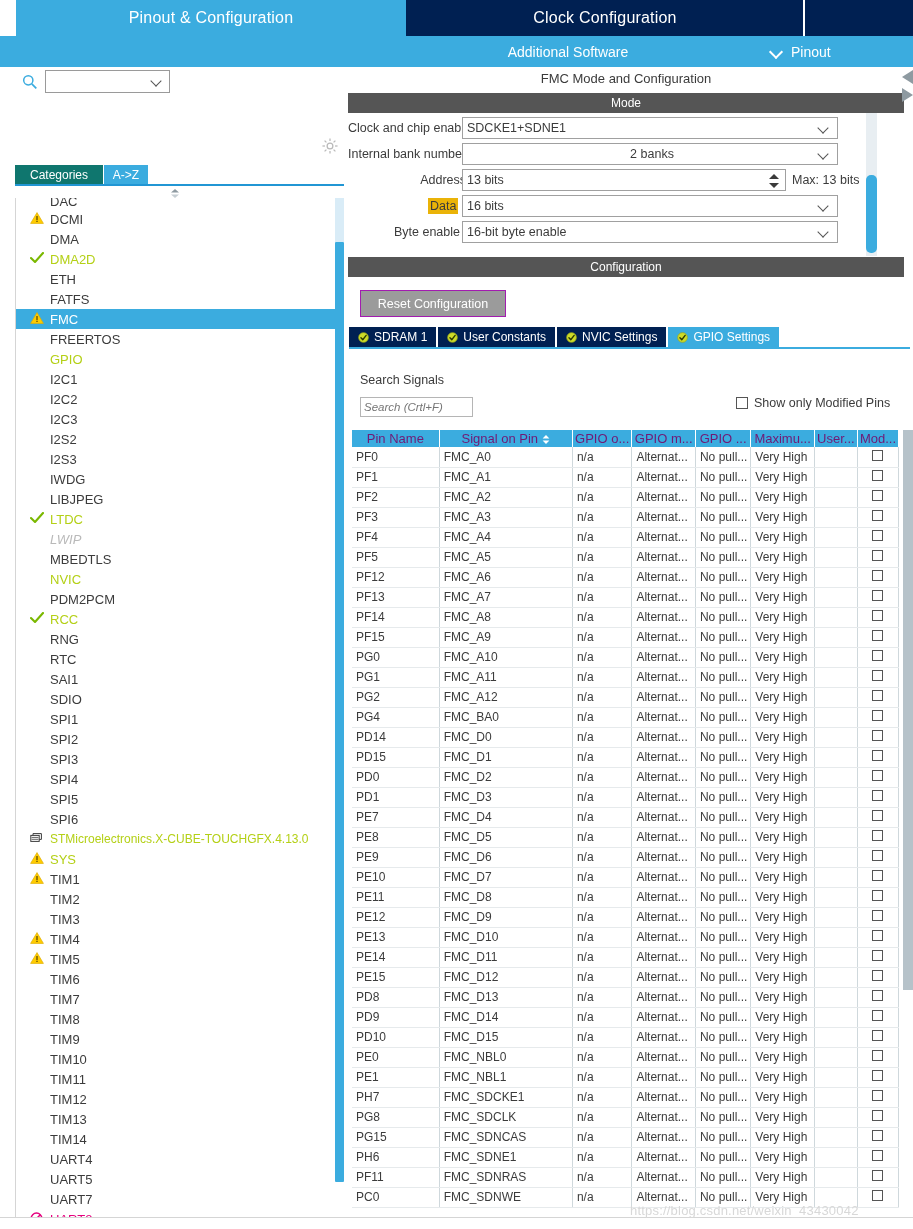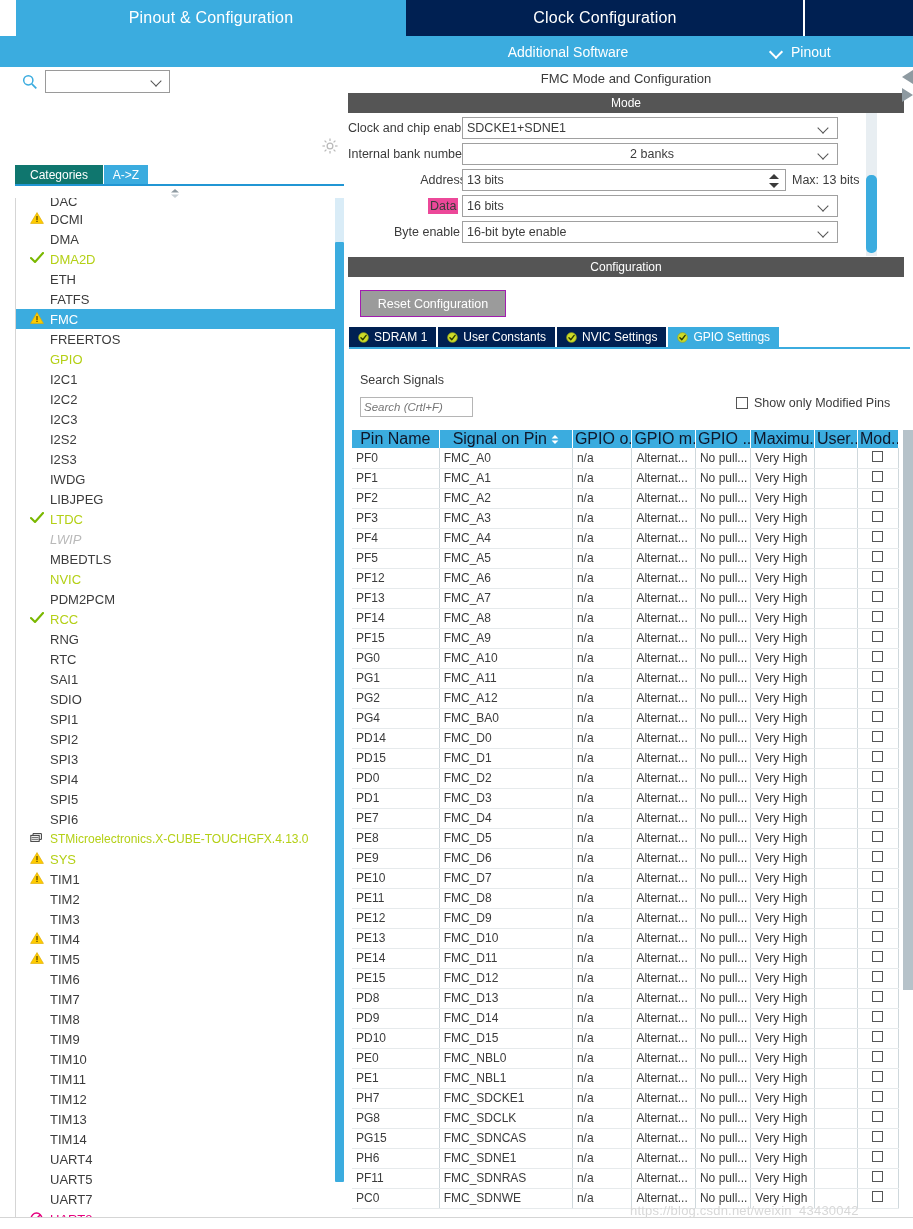--- a/index.html
+++ b/index.html
@@ -112,21 +112,21 @@
   .sec-header {
     position:absolute; height:20px; background:#555555; color:#ffffff;
     display:flex; align-items:center; justify-content:center; font-size:12px;
   }
   .mode-header { left:4px; top:26px; width:556px; }
   .conf-header { left:4px; top:190px; width:556px;text-align:right; }
 
   .mode-body { position:absolute; left:4px; top:46px; width:540px; height:144px; background:#ffffff; overflow:hidden; }
   .mode-row { position:absolute; left:0; width:530px; height:25px; display:flex; align-items:center; }
   .mode-lab { font-size:12.5px; color:#3b3b3b; text-align:right; white-space:nowrap; }
-  .mode-lab.hl { background:#ec4899; padding:1px 2px; }
+  .mode-lab.hl { background:#eab308; padding:1px 2px; }
   .mode-field {
     height:22px; border:1px solid #a0a0a0; background:#ffffff;
     display:flex; align-items:center; padding-left:4px;
     font-size:12.5px; color:#3b3b3b; position:relative;
   }
   .mode-field .cv2 { position:absolute; right:7px; top:6px; width:11px; height:11px; }
   .mode-field .cv2:before{
     content:''; position:absolute; left:0; top:0; width:7px;height:7px;
     border-right:1.6px solid #555; border-bottom:1.6px solid #555;
     transform:rotate(45deg);
@@ -166,21 +166,21 @@
     font-family:"Liberation Sans", sans-serif;
   }
   .chk-row { position:absolute; left:736px; top:396px; display:flex; align-items:center; gap:6px; cursor:pointer;}
   .chk-box { width:12px; height:12px; border:1px solid #555; background:#ffffff; }
   .chk-lab { font-size:12.5px; color:#3b3b3b; white-space:nowrap; }
 
   
   .pintable { position:absolute; left:352px; top:430px; width:550px; height:786px; overflow:hidden; background:#ffffff; }
   table.pt { border-collapse:collapse; width:547px; table-layout:fixed; }
   table.pt th {
-    background:#3bacdf; color:#0f172a; font-weight:normal; font-size:16px;
+    background:#3bacdf; color:#701a75; font-weight:normal; font-size:13px;
     height:17px; text-align:center; border-right:1px solid #ffffff;
     overflow:hidden; white-space:nowrap; padding:0 2px;
   }
   table.pt td {
     font-size:12px; color:#3b3b3b; height:20px; padding:0 0 0 4px;
     border-right:1px solid #cfd8dc; border-bottom:1px solid #e6eaec;
     overflow:hidden; white-space:nowrap;
   }
   table.pt td.center { text-align:center; padding:0; }
   .sortglyph { display:inline-block; width:8px; height:9px; vertical-align:middle; margin-left:4px;}

